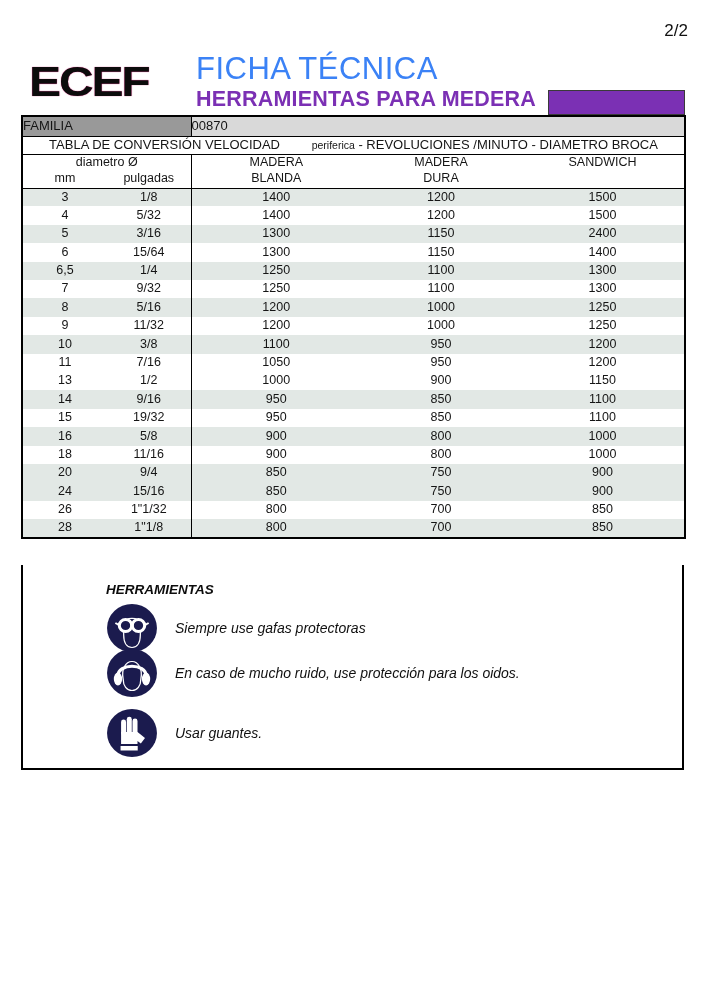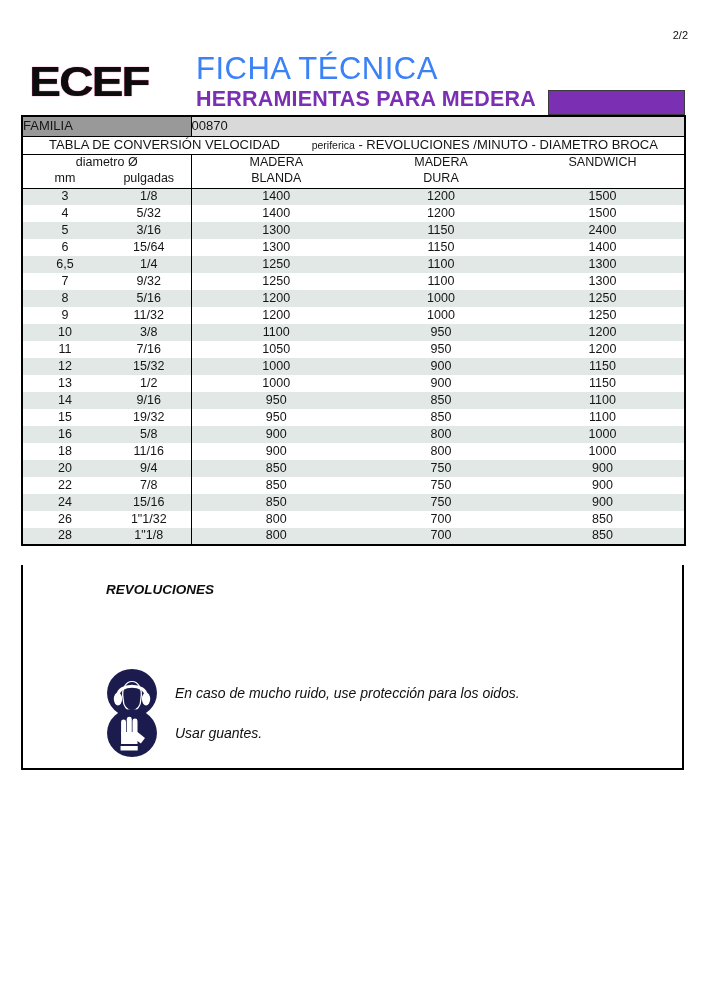--- a/index.html
+++ b/index.html
@@ -7,21 +7,21 @@
     --icon-navy:#1B1B4E;
     --row-shade:#E2E8E5;
     --familia-label-bg:#999999;
     --familia-value-bg:#D9D9D9;
   }
   *{margin:0;padding:0;box-sizing:border-box;}
   html,body{background:#fff;}
   body{font-family:"Liberation Sans","DejaVu Sans",sans-serif;color:#1a1a1a;}
   .page{position:relative;width:707px;height:1000px;background:#ffffff;overflow:hidden;margin:0 auto;}
 
-  .page-number{position:absolute;top:29px;right:19px;font-size:11px;color:#111;text-align:right;}
+  .page-number{position:absolute;top:21px;right:19px;font-size:17px;color:#111;text-align:right;}
 
   .logo{position:absolute;left:29px;top:60px;font-size:43px;font-weight:900;letter-spacing:-2px;
         color:#0c0c0c;transform:scaleX(1.12);transform-origin:left top;line-height:1;
         text-shadow:0 0 1px #c06;}
   .doc-title{position:absolute;left:196px;top:52px;font-size:31px;font-weight:400;color:#3b82f6;letter-spacing:0.5px;line-height:1.1;}
   .doc-subtitle{position:absolute;left:196px;top:87px;font-size:21.5px;font-weight:bold;color:var(--accent-purple);letter-spacing:0.2px;}
   .accent-rect{position:absolute;left:548px;top:90px;width:137px;height:25px;background:var(--accent-purple);border:1px solid #3a3a3a;}
 
   table.conv{position:absolute;left:21px;top:115px;width:663px;height:424px;
              border-collapse:collapse;table-layout:fixed;border:2px solid #000;font-size:12.5px;}
@@ -38,21 +38,21 @@
   tr.t-h2 td{border-bottom:1px solid #000;}
   .sep-r{border-right:1px solid #000;}
   tbody tr{height:17px;}
   tbody tr.shade td{background:var(--row-shade);}
 
   .prec-box{position:absolute;left:21px;top:565px;width:663px;height:205px;border:2px solid #000;border-top:none;background:#fff;}
   .prec-title{position:absolute;left:83px;top:17px;font-size:13.5px;font-weight:bold;font-style:italic;color:#0d0d0d;}
   .prec-item{position:absolute;left:83px;display:flex;align-items:center;height:50px;}
   .prec-item .p-icon{width:52px;height:50px;flex:0 0 52px;}
   .prec-item .p-text{margin-left:17px;font-size:14px;font-style:italic;color:#101010;}
-  .pi-1{top:38px;} .pi-2{top:103px;} .pi-3{top:143px;text-align:center;}
+  .pi-1{top:38px;} .pi-2{top:83px;} .pi-3{top:143px;text-align:center;}
 
   .footer{position:absolute;left:0;top:948px;width:707px;text-align:center;font-size:13px;font-weight:bold;color:#0d0d0d;}
 </style>
 </head>
 <body>
 
 <div class="page">
 
   <div class="page-number">2/2</div>
 
@@ -155,27 +155,20 @@
           <td>950</td>
           <td>1200</td>
         </tr>
         <tr>
           <td>11</td>
           <td class="sep-r">7/16</td>
           <td>1050</td>
           <td>950</td>
           <td>1200</td>
         </tr>
-        <tr class="shade">
-          <td>12</td>
-          <td class="sep-r">15/32</td>
-          <td>1000</td>
-          <td>900</td>
-          <td>1150</td>
-        </tr>
         <tr>
           <td>13</td>
           <td class="sep-r">1/2</td>
           <td>1000</td>
           <td>900</td>
           <td>1150</td>
         </tr>
         <tr class="shade">
           <td>14</td>
           <td class="sep-r">9/16</td>
@@ -204,27 +197,20 @@
           <td>800</td>
           <td>1000</td>
         </tr>
         <tr class="shade">
           <td>20</td>
           <td class="sep-r">9/4</td>
           <td>850</td>
           <td>750</td>
           <td>900</td>
         </tr>
-        <tr>
-          <td>22</td>
-          <td class="sep-r">7/8</td>
-          <td>850</td>
-          <td>750</td>
-          <td>900</td>
-        </tr>
         <tr class="shade">
           <td>24</td>
           <td class="sep-r">15/16</td>
           <td>850</td>
           <td>750</td>
           <td>900</td>
         </tr>
         <tr>
           <td>26</td>
           <td class="sep-r">1"1/32</td>
@@ -236,22 +222,34 @@
           <td>28</td>
           <td class="sep-r">1"1/8</td>
           <td>800</td>
           <td>700</td>
           <td>850</td>
         </tr>
       </tbody>
   </table>
 
   <div class="prec-box">
-    <div class="prec-title">REVOLUCIONES</div>
-
+    <div class="prec-title">HERRAMIENTAS</div>
+
+    <div class="prec-item pi-1">
+      <svg class="p-icon" viewBox="0 0 50 50" preserveAspectRatio="none">
+        <circle cx="25" cy="25" r="24" fill="var(--icon-navy)"></circle>
+        <path d="M17 21 C17 13.5 33 13.5 33 21 L33 32 C33 40.5 29.5 44.5 25 44.5 C20.5 44.5 17 40.5 17 32 Z" fill="none" stroke="#fff" stroke-width="1.2"></path>
+        <line x1="12.5" y1="22" x2="9" y2="20" stroke="#fff" stroke-width="2"></line>
+        <line x1="37.5" y1="22" x2="41" y2="20" stroke="#fff" stroke-width="2"></line>
+        <circle cx="18.8" cy="22.5" r="6" fill="var(--icon-navy)" stroke="#fff" stroke-width="3"></circle>
+        <circle cx="31.2" cy="22.5" r="6" fill="var(--icon-navy)" stroke="#fff" stroke-width="3"></circle>
+        <rect x="23.4" y="21" width="3.2" height="2.6" fill="#fff"></rect>
+      </svg>
+      <div class="p-text">Siempre use gafas protectoras</div>
+    </div>
 
     <div class="prec-item pi-2">
       <svg class="p-icon" viewBox="0 0 50 50" preserveAspectRatio="none">
         <circle cx="25" cy="25" r="24" fill="var(--icon-navy)"></circle>
         <path d="M16.5 31 C14.5 21 19 13.5 25 13.5 C31 13.5 35.5 21 33.5 31 C33.5 38 30 42.5 25 42.5 C20 42.5 16.5 38 16.5 31 Z" fill="none" stroke="#fff" stroke-width="1.2"></path>
         <path d="M11.5 28 C11.5 15 38.5 15 38.5 28" fill="none" stroke="#fff" stroke-width="3.2"></path>
         <ellipse cx="11.5" cy="31" rx="4" ry="6.5" fill="#fff"></ellipse>
         <ellipse cx="38.5" cy="31" rx="4" ry="6.5" fill="#fff"></ellipse>
       </svg>
       <div class="p-text">En caso de mucho ruido, use protección para los oidos.</div>

